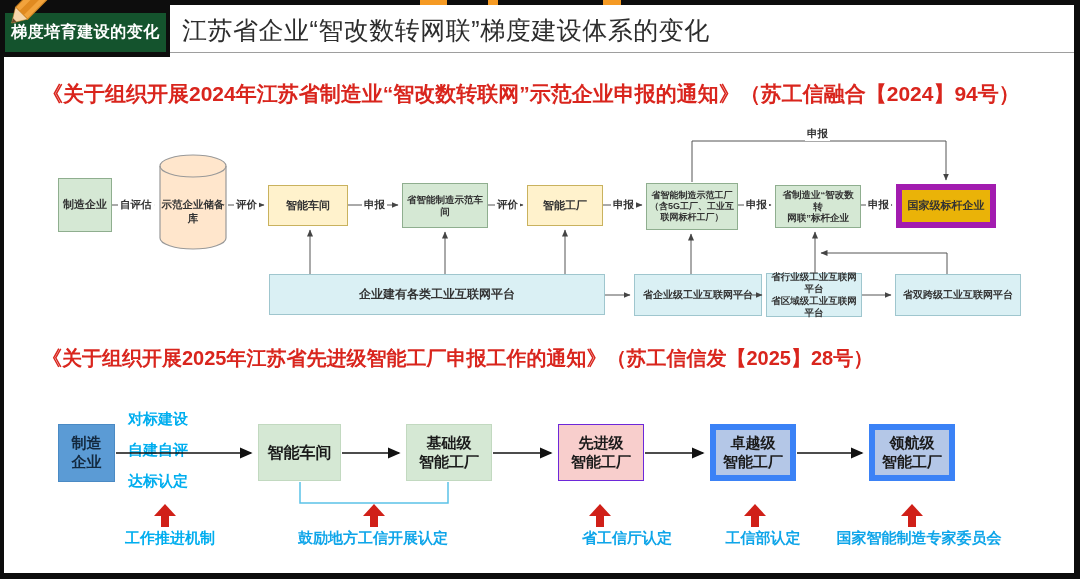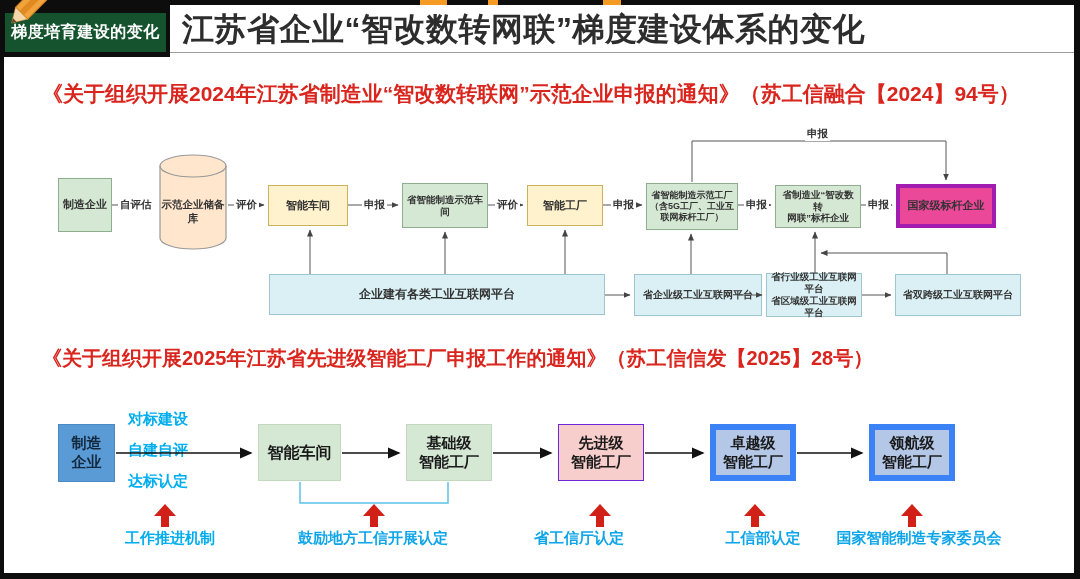--- a/index.html
+++ b/index.html
@@ -12,34 +12,34 @@
   .orange-mark { position:absolute; top:0; height:5px; background:#f59a23; z-index:5; }
   .header-black { position:absolute; left:0; top:0; width:170px; height:57px; background:#0d0d0d; z-index:1; }
   .badge {
     position:absolute; left:5px; top:13px; width:161px; height:39px; background:#14532d;
     color:#ffffff; font-size:16px; font-weight:bold; display:flex; align-items:center; justify-content:center;
     z-index:2; letter-spacing:0.5px;
   }
   .pencil { position:absolute; left:-4px; top:-10px; z-index:3; }
   .page-title {
     position:absolute; left:182px; top:13px; height:34px; display:flex; align-items:center;
-    font-size:32px; font-weight:bold; color:#2d2d2d; z-index:1; letter-spacing:0.5px;
+    font-size:25px; font-weight:normal; color:#2d2d2d; z-index:1; letter-spacing:0.5px;
   }
   .title-underline { position:absolute; left:170px; top:52px; width:904px; height:1px; background:#9e9e9e; z-index:1; }
   .notice { position:absolute; left:42px; font-weight:bold; color:#d9251d; z-index:2; white-space:nowrap; }
   .notice1 { top:80px; font-size:21px; }
   .notice2 { top:345px; font-size:20px; }
 
   .box {
     position:absolute; display:flex; align-items:center; justify-content:center; text-align:center;
     white-space:pre-line; z-index:2; font-weight:bold; color:#333; line-height:1.25; padding:2px;
   }
   .green  { background:#d5e8d4; border:1px solid #8fae8f; }
   .yellow { background:#fff2cc; border:1px solid #c9b25e; }
-  .pink   { background:#ec4899; border:4px solid #a21caf; }
+  .pink   { background:#eab308; border:6px solid #a21caf; }
   .cyanbx { background:#daf0f4; border:1px solid #9fc6ce; }
   .blue   { background:#5b9bd5; border:1px solid #4a8ac4; color:#13293f; }
   .green2 { background:#d5e8d4; border:1px solid #c2d9c0; color:#1a1a1a; }
   .pink2  { background:#f8cecc; border:1px solid #6d28d9; color:#1a1a1a; }
   .peri   { background:#b4c7e7; border:6px solid #3b82f6; color:#1a1a1a; }
 
   .cylinder-wrap { position:absolute; left:158px; top:152px; width:70px; height:100px; z-index:2; }
   .cylinder-label {
     position:absolute; left:0; top:46px; width:70px; text-align:center;
     font-size:10.5px; font-weight:bold; color:#333;
@@ -177,16 +177,16 @@
 智能工厂</div>
 
   <div class="red-arrow" style="left:154px;top:504px;"></div>
   <div class="red-arrow" style="left:363px;top:504px;"></div>
   <div class="red-arrow" style="left:589px;top:504px;"></div>
   <div class="red-arrow" style="left:744px;top:504px;"></div>
   <div class="red-arrow" style="left:901px;top:504px;"></div>
 
   <div class="bottom-label cyan" style="left:110px;width:120px;">工作推进机制</div>
   <div class="bottom-label" style="left:293px;width:160px;">鼓励地方工信开展认定</div>
-  <div class="bottom-label" style="left:524px;width:110px;">省工信厅认定</div>
+  <div class="bottom-label" style="left:572px;width:110px;">省工信厅认定</div>
   <div class="bottom-label" style="left:718px;width:90px;">工信部认定</div>
   <div class="bottom-label" style="left:824px;width:190px;">国家智能制造专家委员会</div>
 </div>
 
 </body></html>

